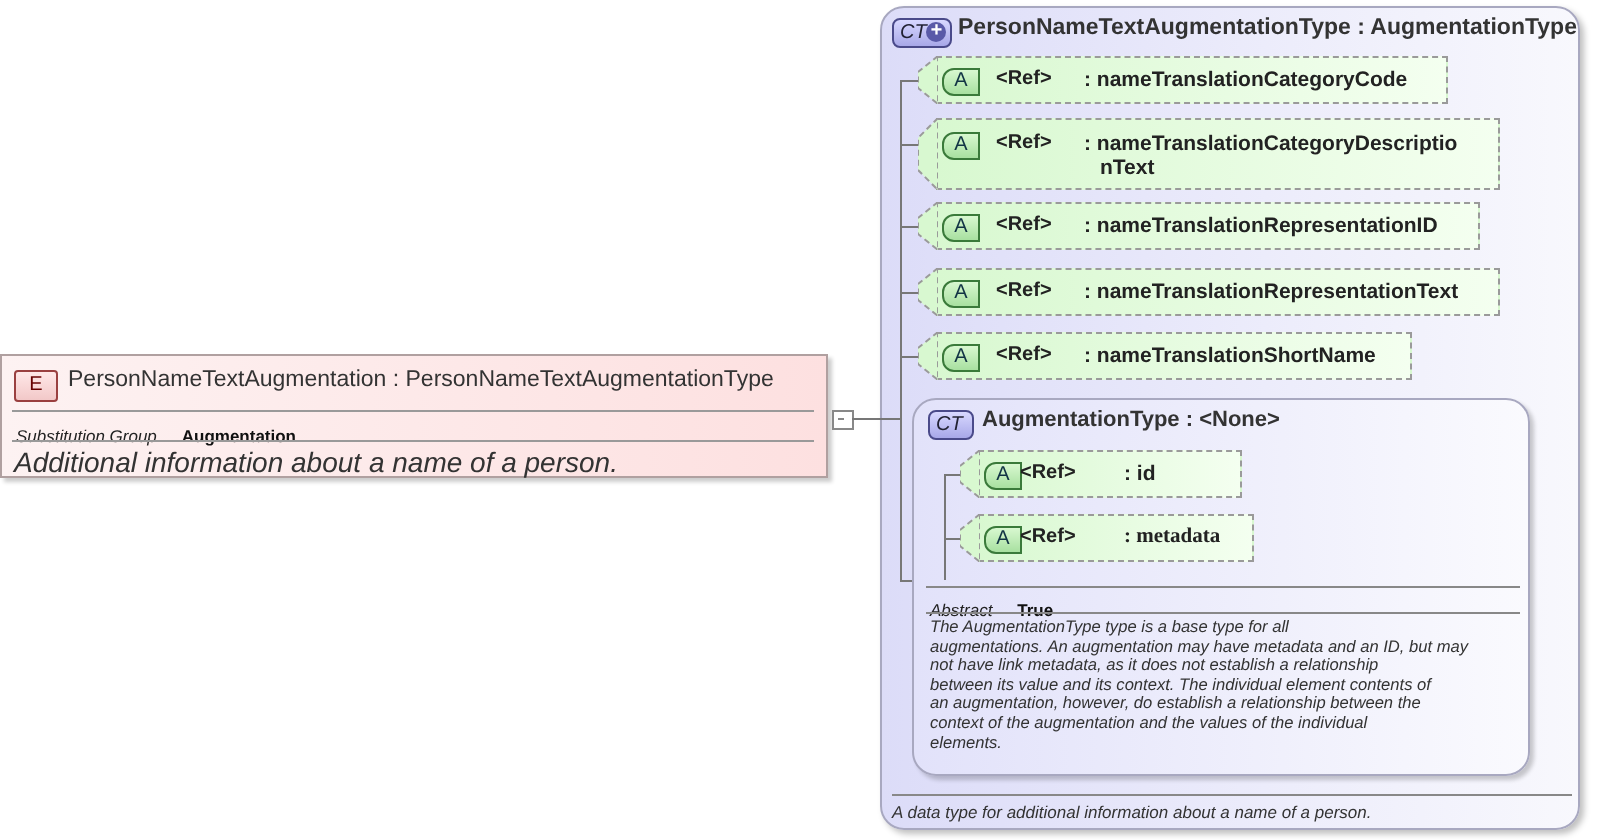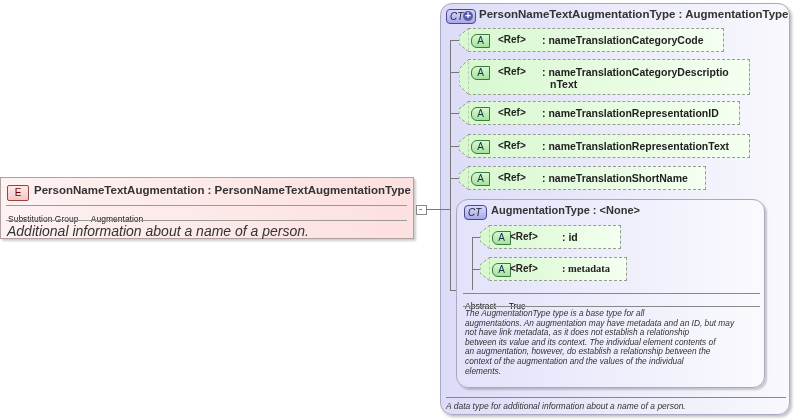--- a/index.html
+++ b/index.html
@@ -20,26 +20,26 @@
     box-sizing: border-box;
   }
   .el-badge {
     position: absolute; left: 6px; top: 7px; width: 20px; height: 14px;
     background: linear-gradient(#ffe8e8, #f2c8c8);
     border: 1px solid #9a4040; border-radius: 2px;
     font-size: 10px; line-height: 14px; text-align: center; color: #600;
   }
   .el-title {
     position: absolute; left: 33px; top: 6px;
-    font-size: 11.5px; font-weight: bold; color: #333; white-space: nowrap;
+    font-size: 11.5px; font-weight: normal; color: #333; white-space: nowrap;
   }
   .el-sep1 { position: absolute; left: 5px; right: 6px; top: 27px; border-top: 1px solid #999; }
   .el-sep2 { position: absolute; left: 5px; right: 6px; top: 42px; border-top: 1px solid #999; }
-  .prop-label { font-size: 8.5px; color: #222; }
-  .prop-value { font-weight: normal; font-size: 8.5px; color: #111; }
+  .prop-label { font-style: italic; font-size: 8.5px; color: #222; }
+  .prop-value { font-weight: bold; font-size: 8.5px; color: #111; }
   .el-desc {
     position: absolute; left: 6px; top: 45px; font-size: 14px; font-style: italic; color: #333; white-space: nowrap;
   }
 
   
   .conn-h { border-top: 1px solid #777; height: 0; }
   .conn-v { border-left: 1px solid #777; width: 0; }
   .seq-box {
     left: 416px; top: 205px; width: 9px; height: 8px; background: #fff; border: 1px solid #888;
   }

